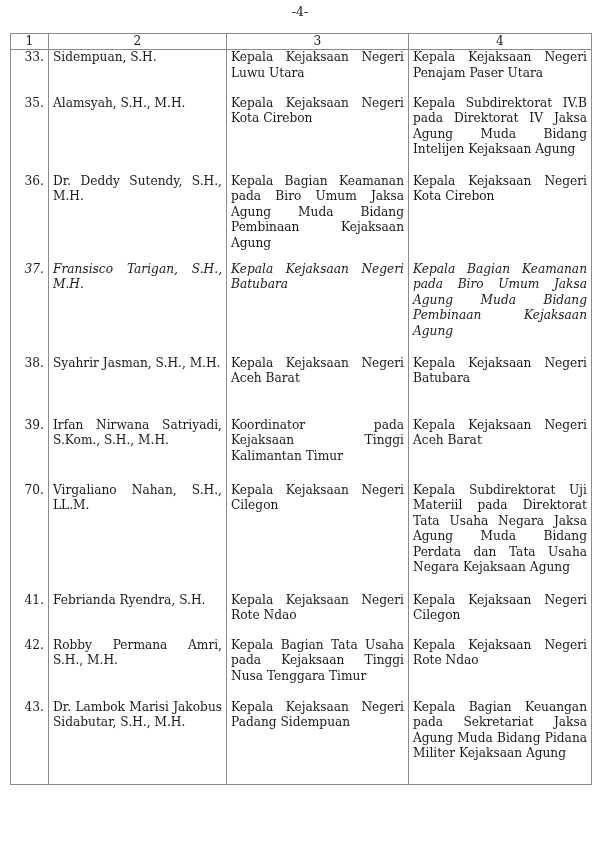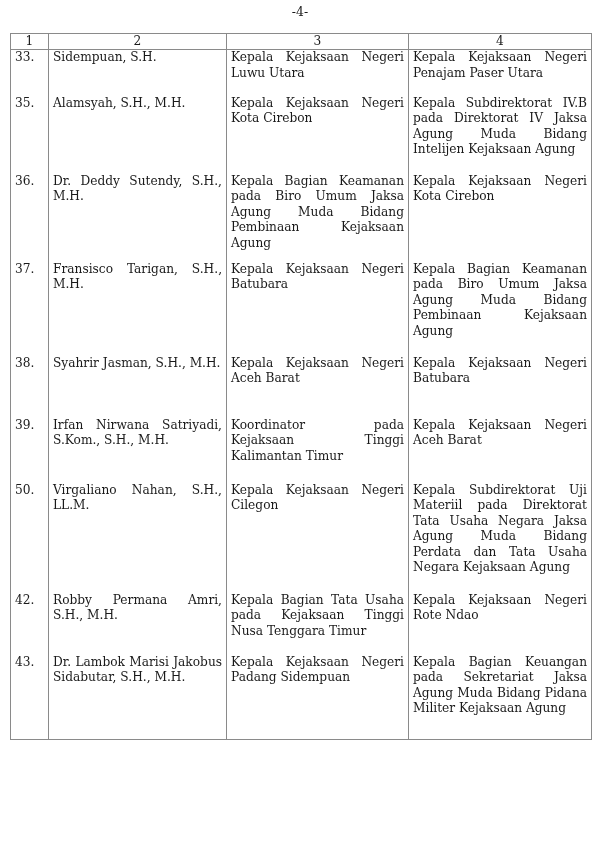--- a/index.html
+++ b/index.html
@@ -7,21 +7,21 @@
          font-family: "DejaVu Serif", "Liberation Serif", serif; color: #1a1a1a; }
   .page-num { position: absolute; top: 4px; left: 0; width: 600px; text-align: center;
               font-size: 12.5px; }
   table.main { position: absolute; left: 10px; top: 33px; width: 581px;
                border-collapse: collapse; table-layout: fixed; font-size: 12.2px; line-height: 15.4px; }
   table.main th, table.main td { border-left: 1.5px solid #8a8a8a; border-right: 1.5px solid #8a8a8a;
                vertical-align: top; padding: 0 4px; }
   table.main thead th { border-top: 1.5px solid #8a8a8a; border-bottom: 1.5px solid #8a8a8a;
                font-weight: normal; text-align: center; height: 15px; padding-top: 0; }
   table.main tbody tr:last-child td { border-bottom: 1.5px solid #8a8a8a; }
-  td.no { padding-left: 2px; }
+  td.no { padding-left: 2px; text-align: right; }
   td.j { text-align: justify; text-align-last: left; }
   .cell { display: block; }
 </style>
 </head>
 <body>
 
 <div class="page-num">-4-</div>
 
 <table class="main">
   <colgroup>
@@ -74,21 +74,21 @@
         <td class="j">
           <span class="cell">Dr. Deddy Sutendy, S.H., M.H.</span>
         </td>
         <td class="j">
           <span class="cell">Kepala Bagian Keamanan pada Biro Umum Jaksa Agung Muda Bidang Pembinaan Kejaksaan Agung</span>
         </td>
         <td class="j">
           <span class="cell">Kepala Kejaksaan Negeri Kota Cirebon</span>
         </td>
       </tr>
-      <tr style="height: 94px;">
+      <tr style="height: 94px; font-style: italic;">
         <td class="no">
           <span class="cell">37.</span>
         </td>
         <td class="j">
           <span class="cell">Fransisco Tarigan, S.H., M.H.</span>
         </td>
         <td class="j">
           <span class="cell">Kepala Kejaksaan Negeri Batubara</span>
         </td>
         <td class="j">
@@ -118,30 +118,44 @@
         </td>
         <td class="j">
           <span class="cell">Koordinator pada Kejaksaan Tinggi Kalimantan Timur</span>
         </td>
         <td class="j">
           <span class="cell">Kepala Kejaksaan Negeri Aceh Barat</span>
         </td>
       </tr>
       <tr style="height: 110px;">
         <td class="no">
-          <span class="cell">50.</span>
+          <span class="cell">70.</span>
         </td>
         <td class="j">
           <span class="cell">Virgaliano Nahan, S.H., LL.M.</span>
         </td>
         <td class="j">
           <span class="cell">Kepala Kejaksaan Negeri Cilegon</span>
         </td>
         <td class="j">
           <span class="cell">Kepala Subdirektorat Uji Materiil pada Direktorat Tata Usaha Negara Jaksa Agung Muda Bidang Perdata dan Tata Usaha Negara Kejaksaan Agung</span>
+        </td>
+      </tr>
+      <tr style="height: 45px;">
+        <td class="no">
+          <span class="cell">41.</span>
+        </td>
+        <td class="j">
+          <span class="cell">Febrianda Ryendra, S.H.</span>
+        </td>
+        <td class="j">
+          <span class="cell">Kepala Kejaksaan Negeri Rote Ndao</span>
+        </td>
+        <td class="j">
+          <span class="cell">Kepala Kejaksaan Negeri Cilegon</span>
         </td>
       </tr>
       <tr style="height: 62px;">
         <td class="no">
           <span class="cell">42.</span>
         </td>
         <td class="j">
           <span class="cell">Robby Permana Amri, S.H., M.H.</span>
         </td>
         <td class="j">

